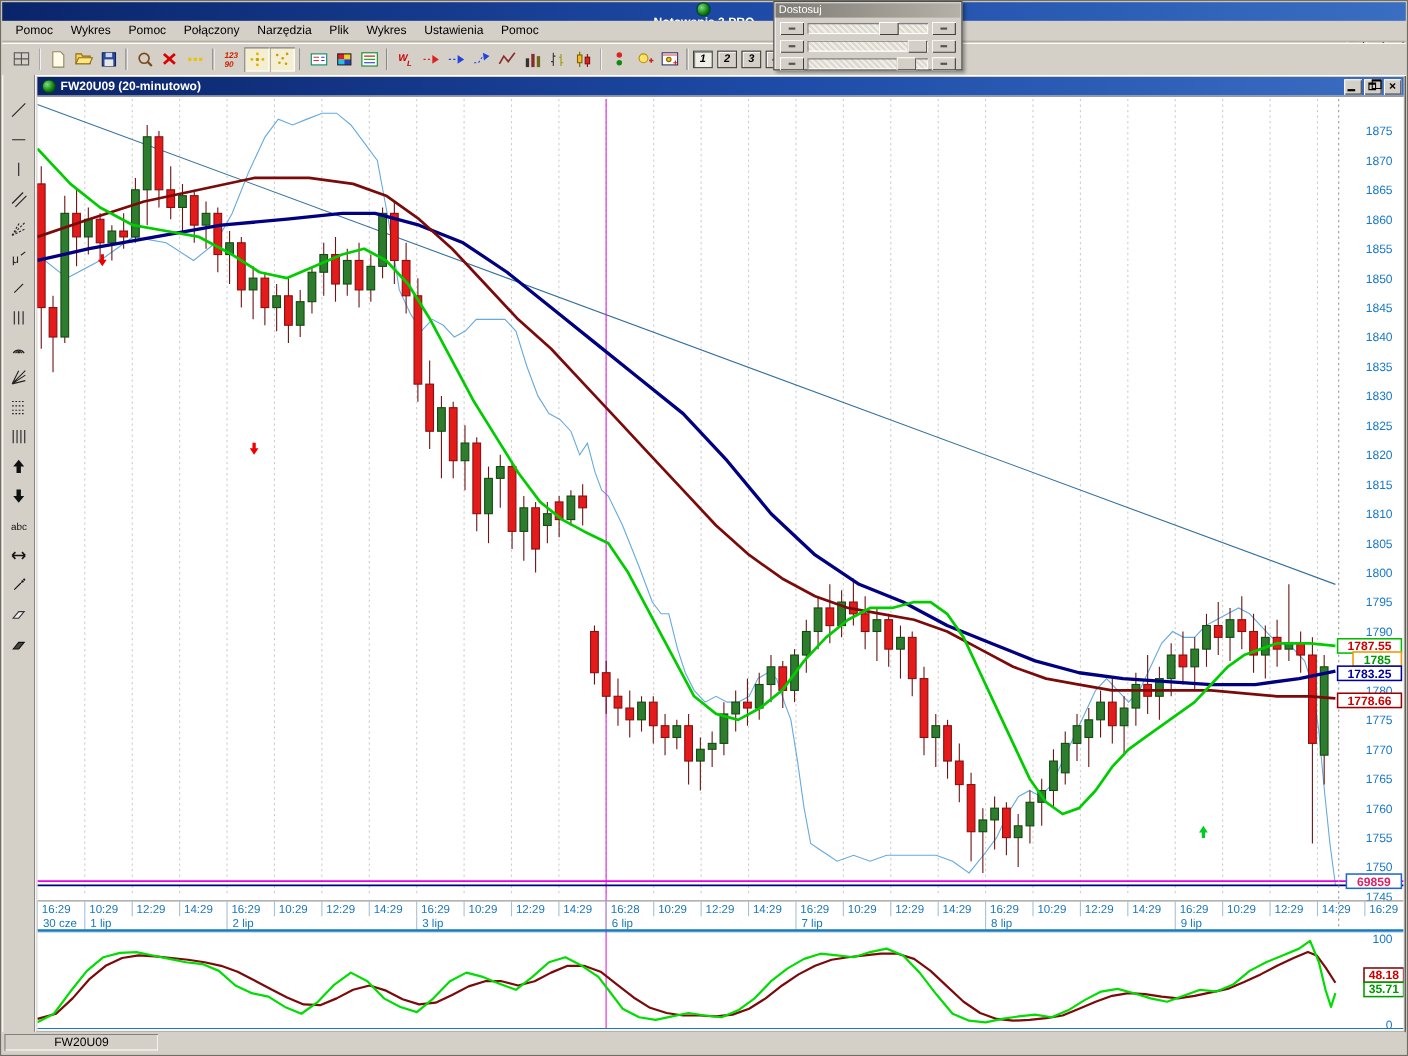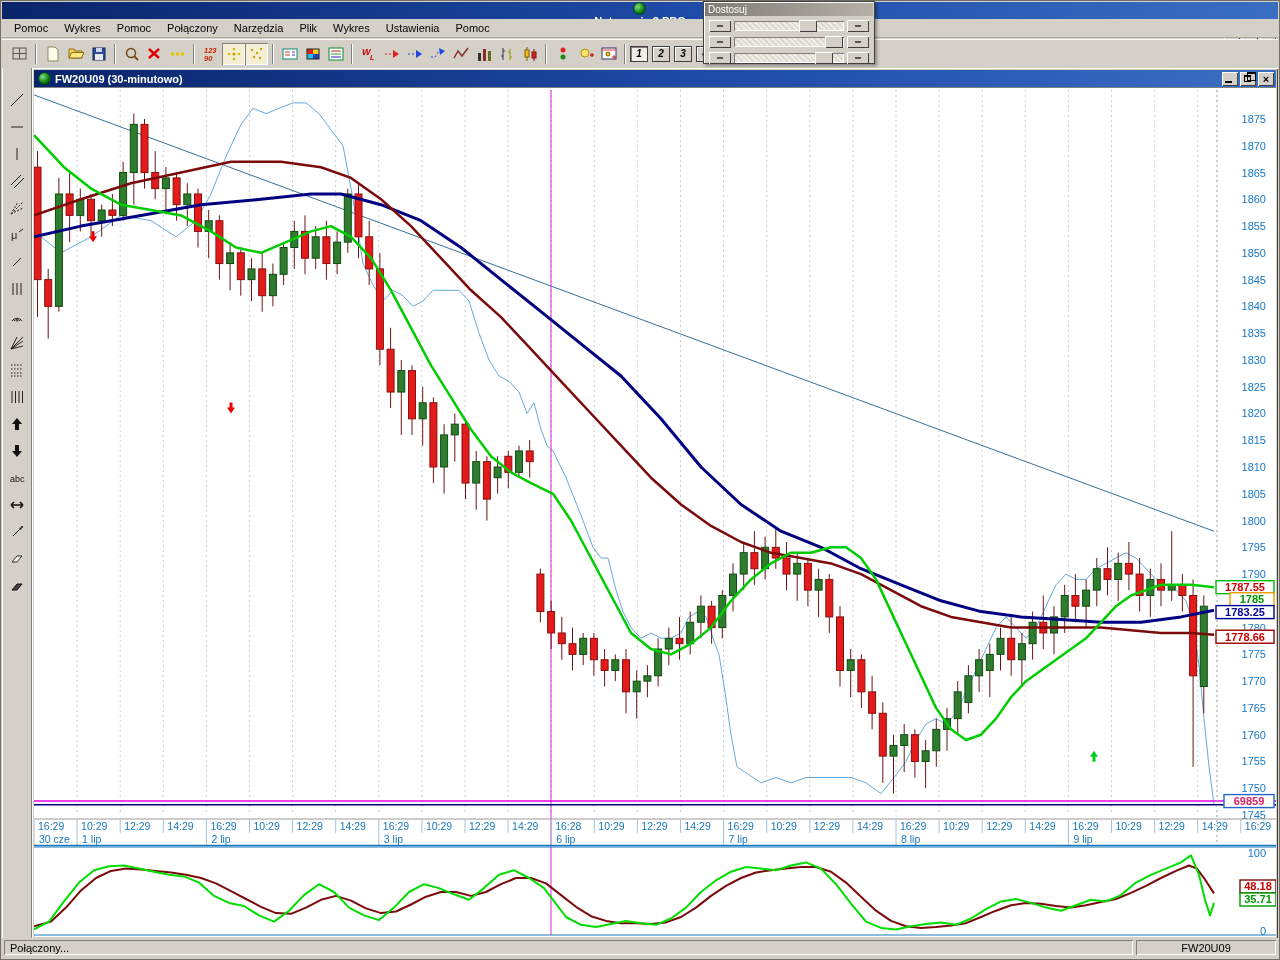--- a/index.html
+++ b/index.html
@@ -388,21 +388,21 @@
       <span class="tool-btn">
         <svg viewBox="0 0 16 16">
           <path d="M3 12l5-6h5l-5 6z" fill="#444" stroke="#111"></path>
         </svg>
       </span>
     </div>
 
   <div class="chart-window">
     <div class="child-titlebar">
       <span class="app-ico"></span>
-      <span>FW20U09 (30-minutowo)</span>
+      <span>FW20U09 (20-minutowo)</span>
       <span class="winbtns">
         <span class="winbtn">
             <span class="minbar"></span>
           </span>
         <span class="winbtn">
             <span class="restore"></span>
           </span>
         <span class="winbtn closex">×</span>
       </span>
     </div>
@@ -828,17 +828,16 @@
             <span class="dost-thumb" style="left:calc(86% - 14px)"></span>
           </span>
           <span class="dost-btn">
             <i></i>
           </span>
         </div>
       </div>
   </div>
 
   <div class="statusbar">
-    <span class="status-panel status-left">Połączony...</span>
     <span class="status-panel status-right">FW20U09</span>
   </div>
 
 </div>
 
 </body></html>

